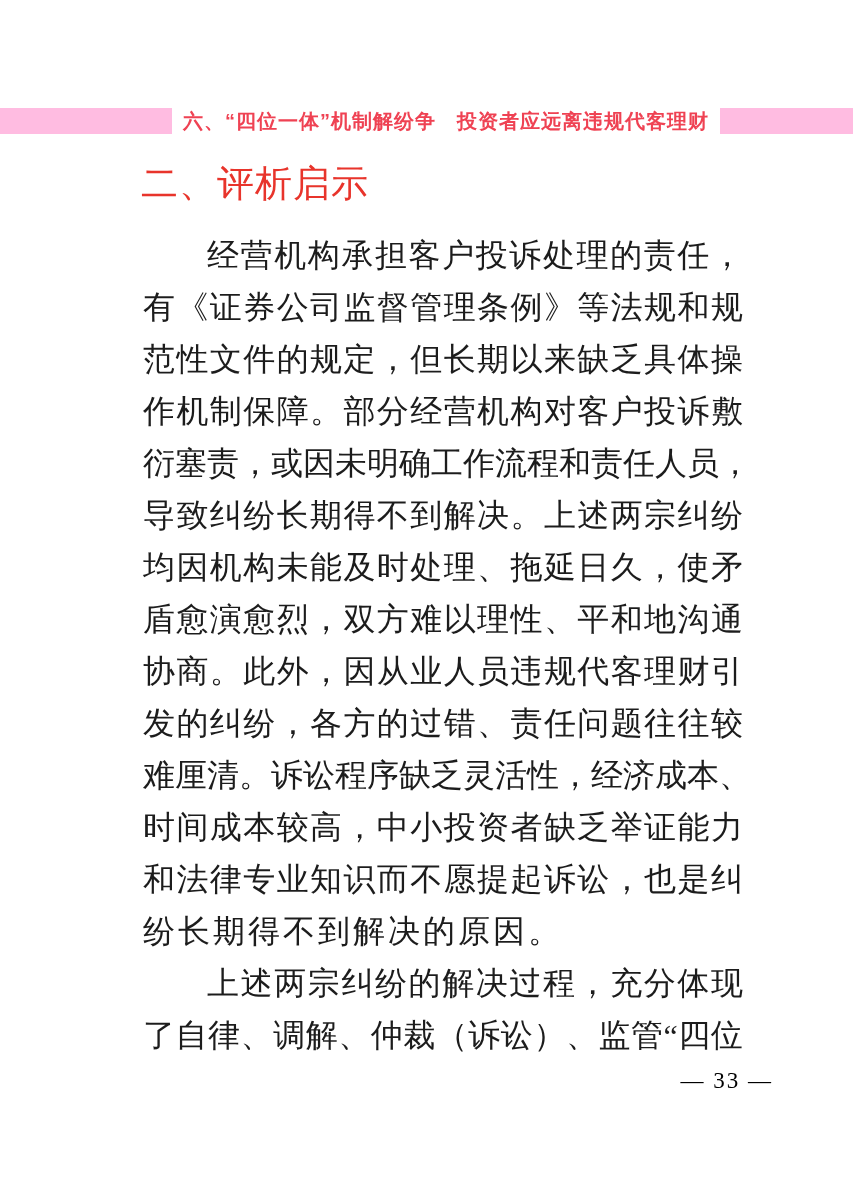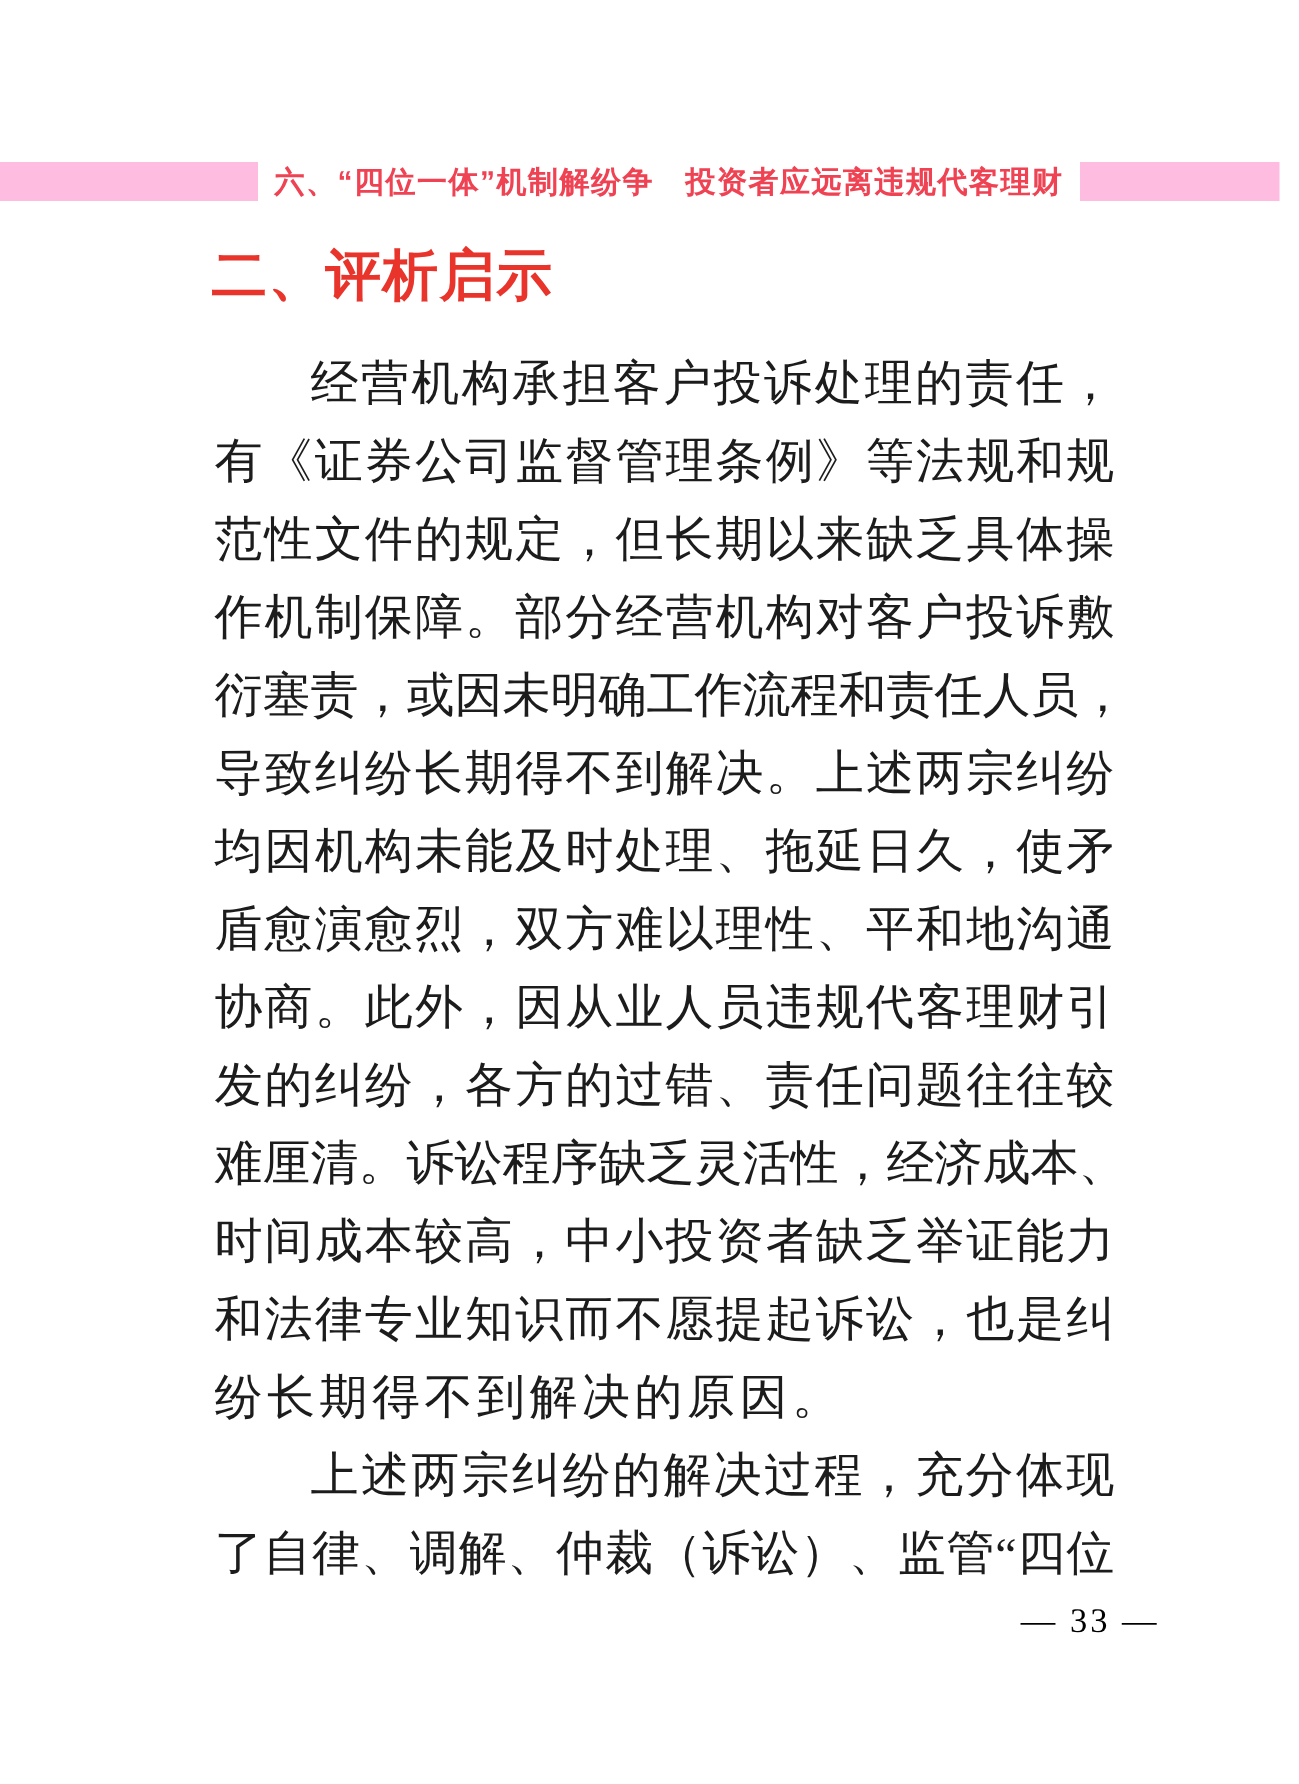--- a/index.html
+++ b/index.html
@@ -41,21 +41,21 @@
     white-space: nowrap;
     color: #ef4253;
   }
   
   .heading {
     position: absolute;
     top: 164px;
     left: 141px;
     margin: 0;
     font-family: "Liberation Sans", sans-serif;
-    font-weight: bold;
+    font-weight: normal;
     font-size: 37px;
     letter-spacing: 1px;
     color: #e8342b;
     line-height: 1.1;
   }
   
   .body-text {
     position: absolute;
     top: 230px;
     left: 143px;

